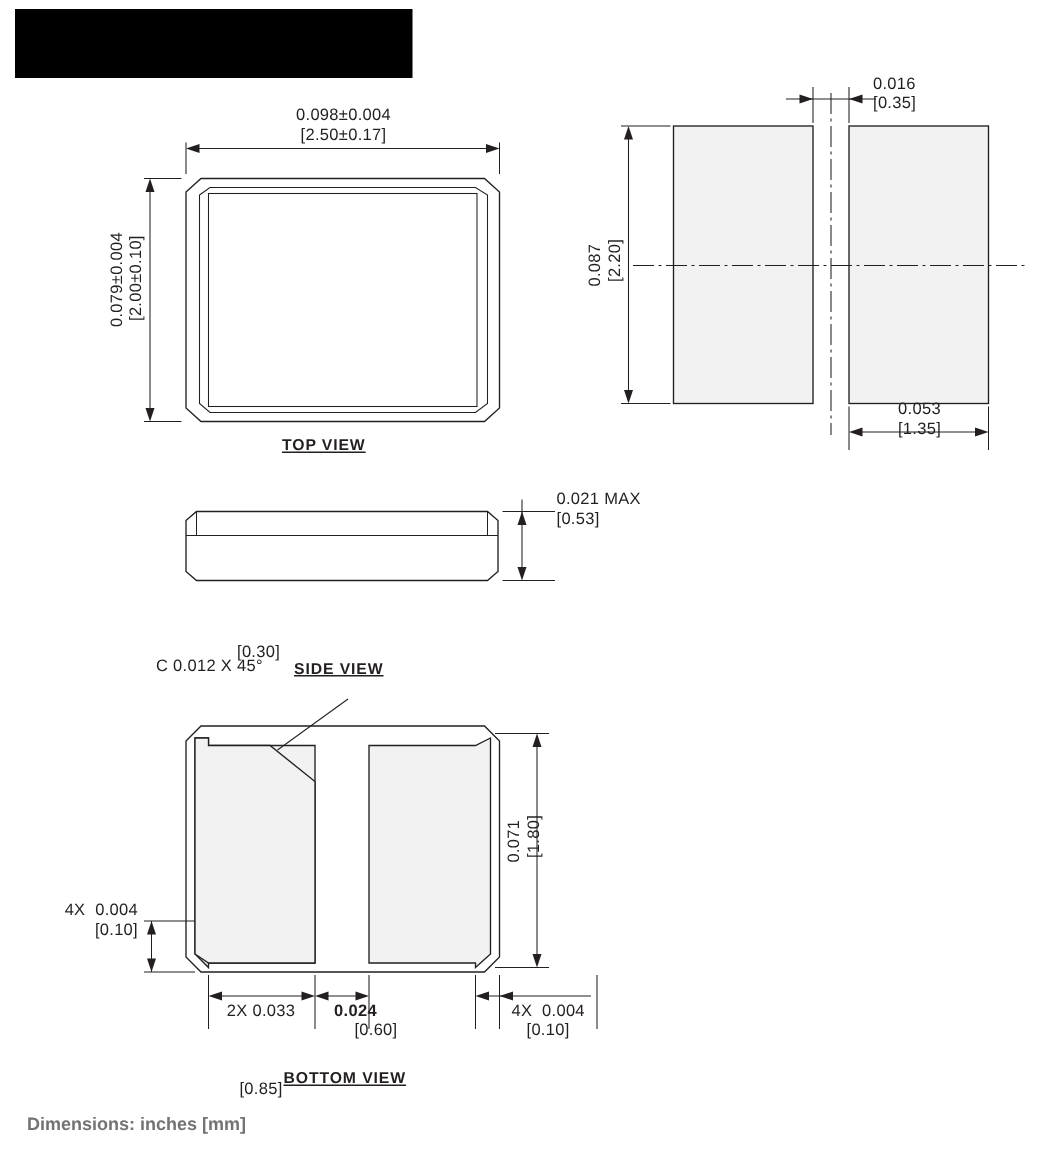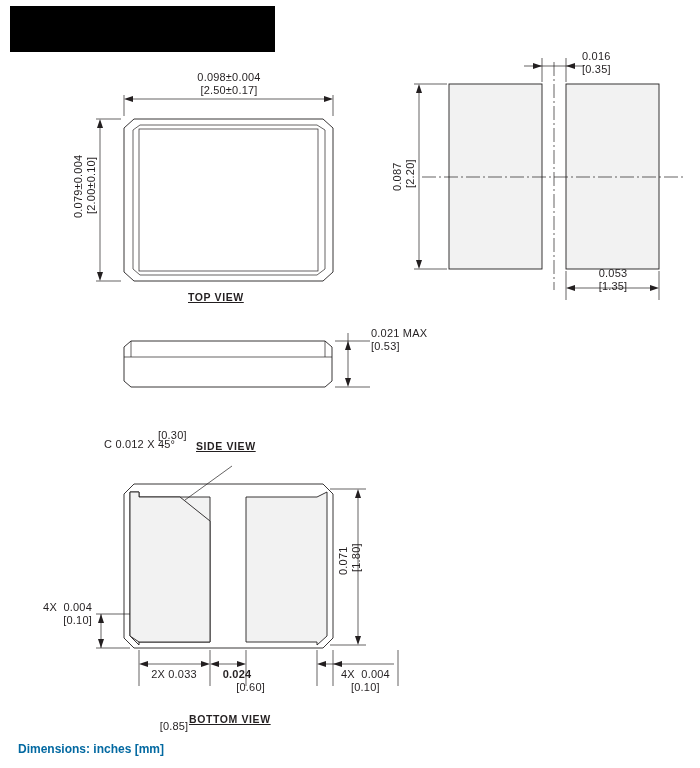--- a/index.html
+++ b/index.html
@@ -48,21 +48,21 @@
   .rot {
     transform-origin: 0 0;
     transform: rotate(-90deg);
   }
   .footer {
     position: absolute;
     left: 18px;
     top: 742px;
     font-size: 12px;
     font-weight: bold;
-    color: #0369a1;
+    color: #737373;
     white-space: pre;
   }
   svg { position: absolute; left: 0; top: 0; }
   .ln { stroke: #231f20; stroke-width: 0.9; fill: none; }
   .ln-thin { stroke: #231f20; stroke-width: 0.7; fill: none; }
   .ln-dim { stroke: #231f20; stroke-width: 0.7; fill: none; }
   .ln-ctr {
     stroke: #231f20; stroke-width: 0.7; fill: none;
     stroke-dasharray: 14 3 2 3;
   }

